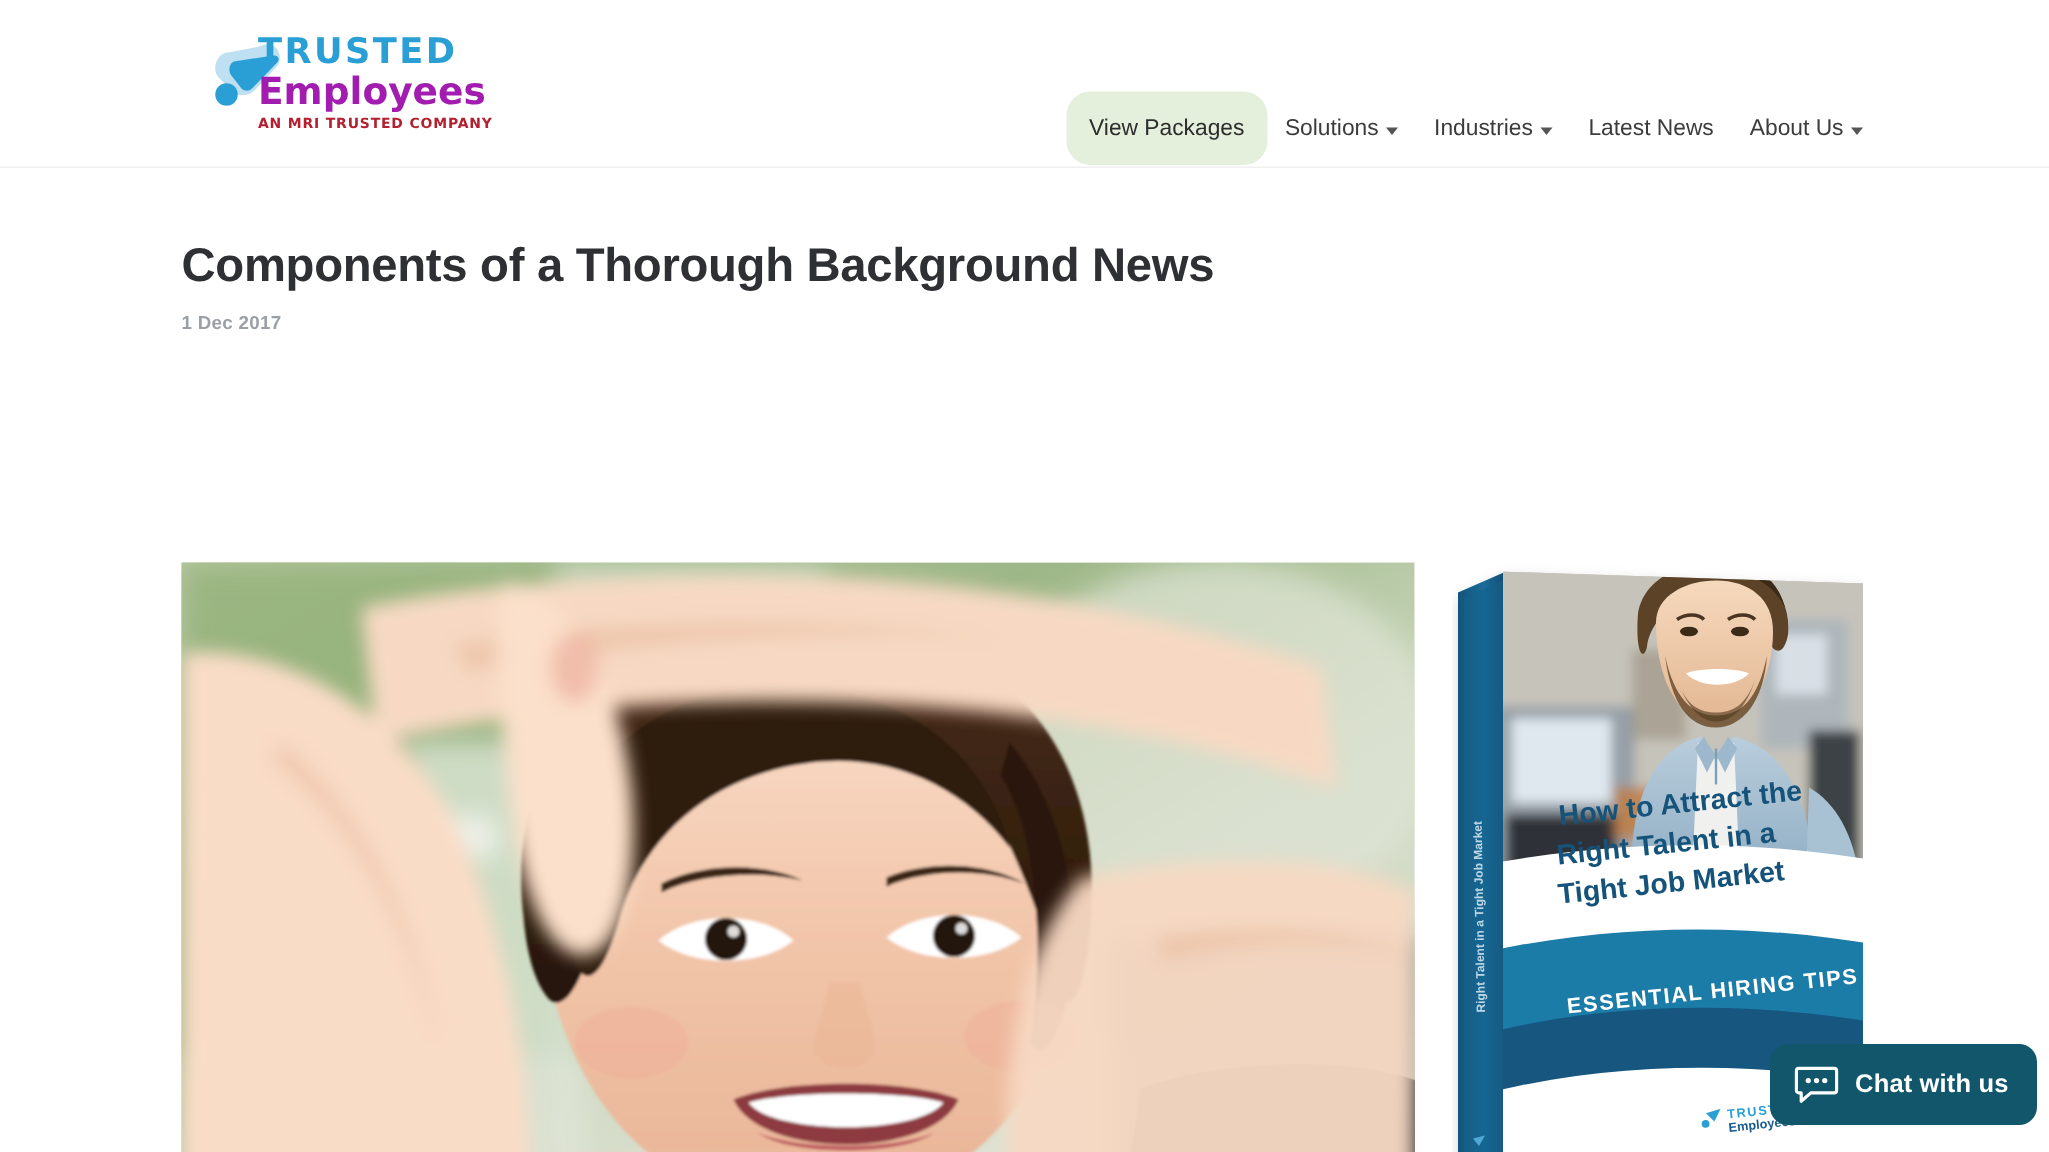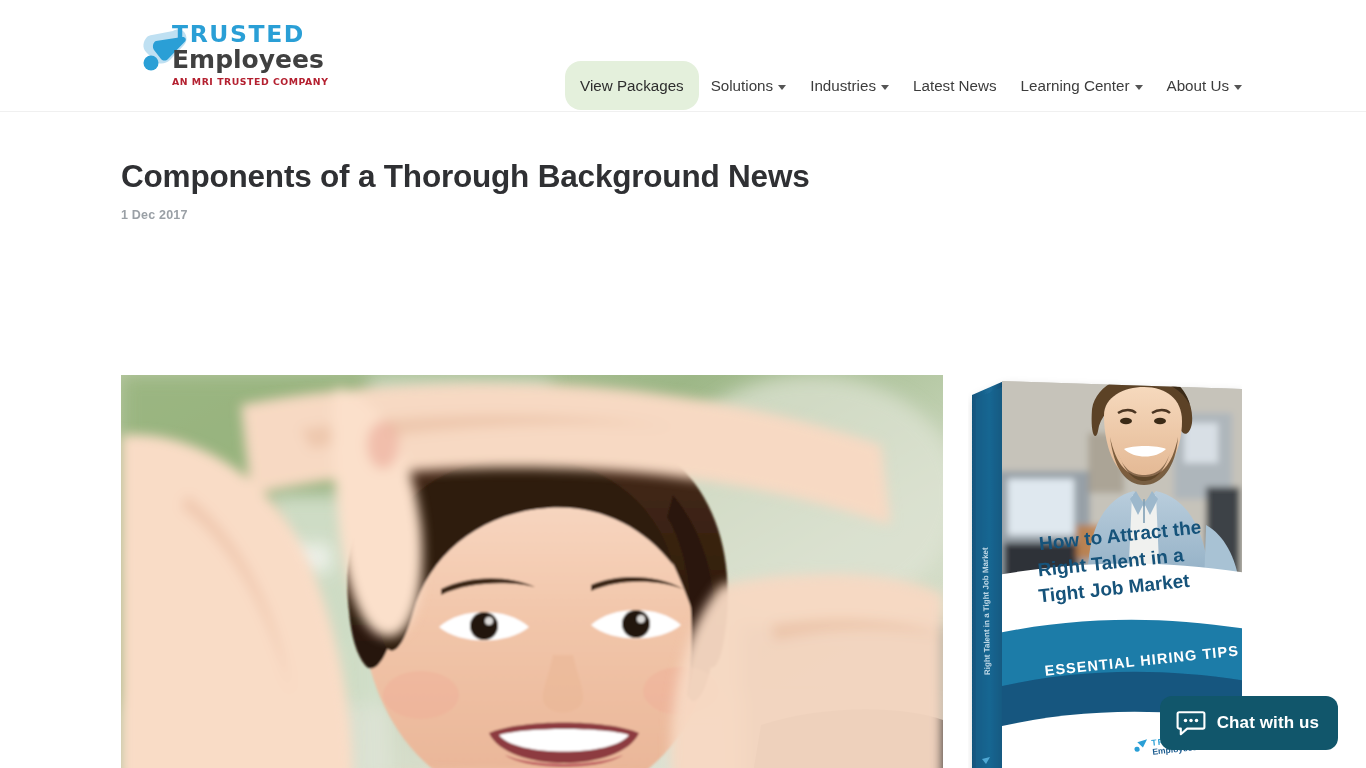--- a/index.html
+++ b/index.html
@@ -43,21 +43,21 @@
     font-weight: bold;
     letter-spacing: 1.6px;
     color: #2a9fd6;
     line-height: 24px;
     font-family: "DejaVu Sans", sans-serif;
   }
   .logo-employees {
     font-size: 25px;
     font-weight: bold;
     letter-spacing: 0px;
-    color: #404040;
+    color: #a21caf;
     line-height: 27px;
     font-family: "DejaVu Sans", sans-serif;
   }
   .logo-mri {
     font-size: 9.3px;
     font-weight: bold;
     letter-spacing: 0.55px;
     color: #b42030;
     line-height: 14px;
     margin-top: 2px;
@@ -171,21 +171,21 @@
   .ebook-art {
     position: relative;
     width: 274px;
     height: 420px;
   }
   .ebook-art svg { display: block; width: 100%; height: 100%; }
 
   
   .chat-widget {
     position: fixed;
-    right: 28px;
+    right: 8px;
     bottom: 18px;
     height: 54px;
     background: #11566b;
     border-radius: 12px;
     display: flex;
     align-items: center;
     gap: 11px;
     padding: 0 19px 0 16px;
     cursor: pointer;
     z-index: 50;
@@ -226,24 +226,20 @@
     <a class="nav-item">
       <span>Solutions</span>
       <i class="caret"></i>
     </a>
     <a class="nav-item">
       <span>Industries</span>
       <i class="caret"></i>
     </a>
     <a class="nav-item">
       <span>Latest News</span>
-    </a>
-    <a class="nav-item">
-      <span>Learning Center</span>
-      <i class="caret"></i>
     </a>
     <a class="nav-item">
       <span>About Us</span>
       <i class="caret"></i>
     </a>
   </nav>
 </header>
 
 <div class="page-wrap">
 

